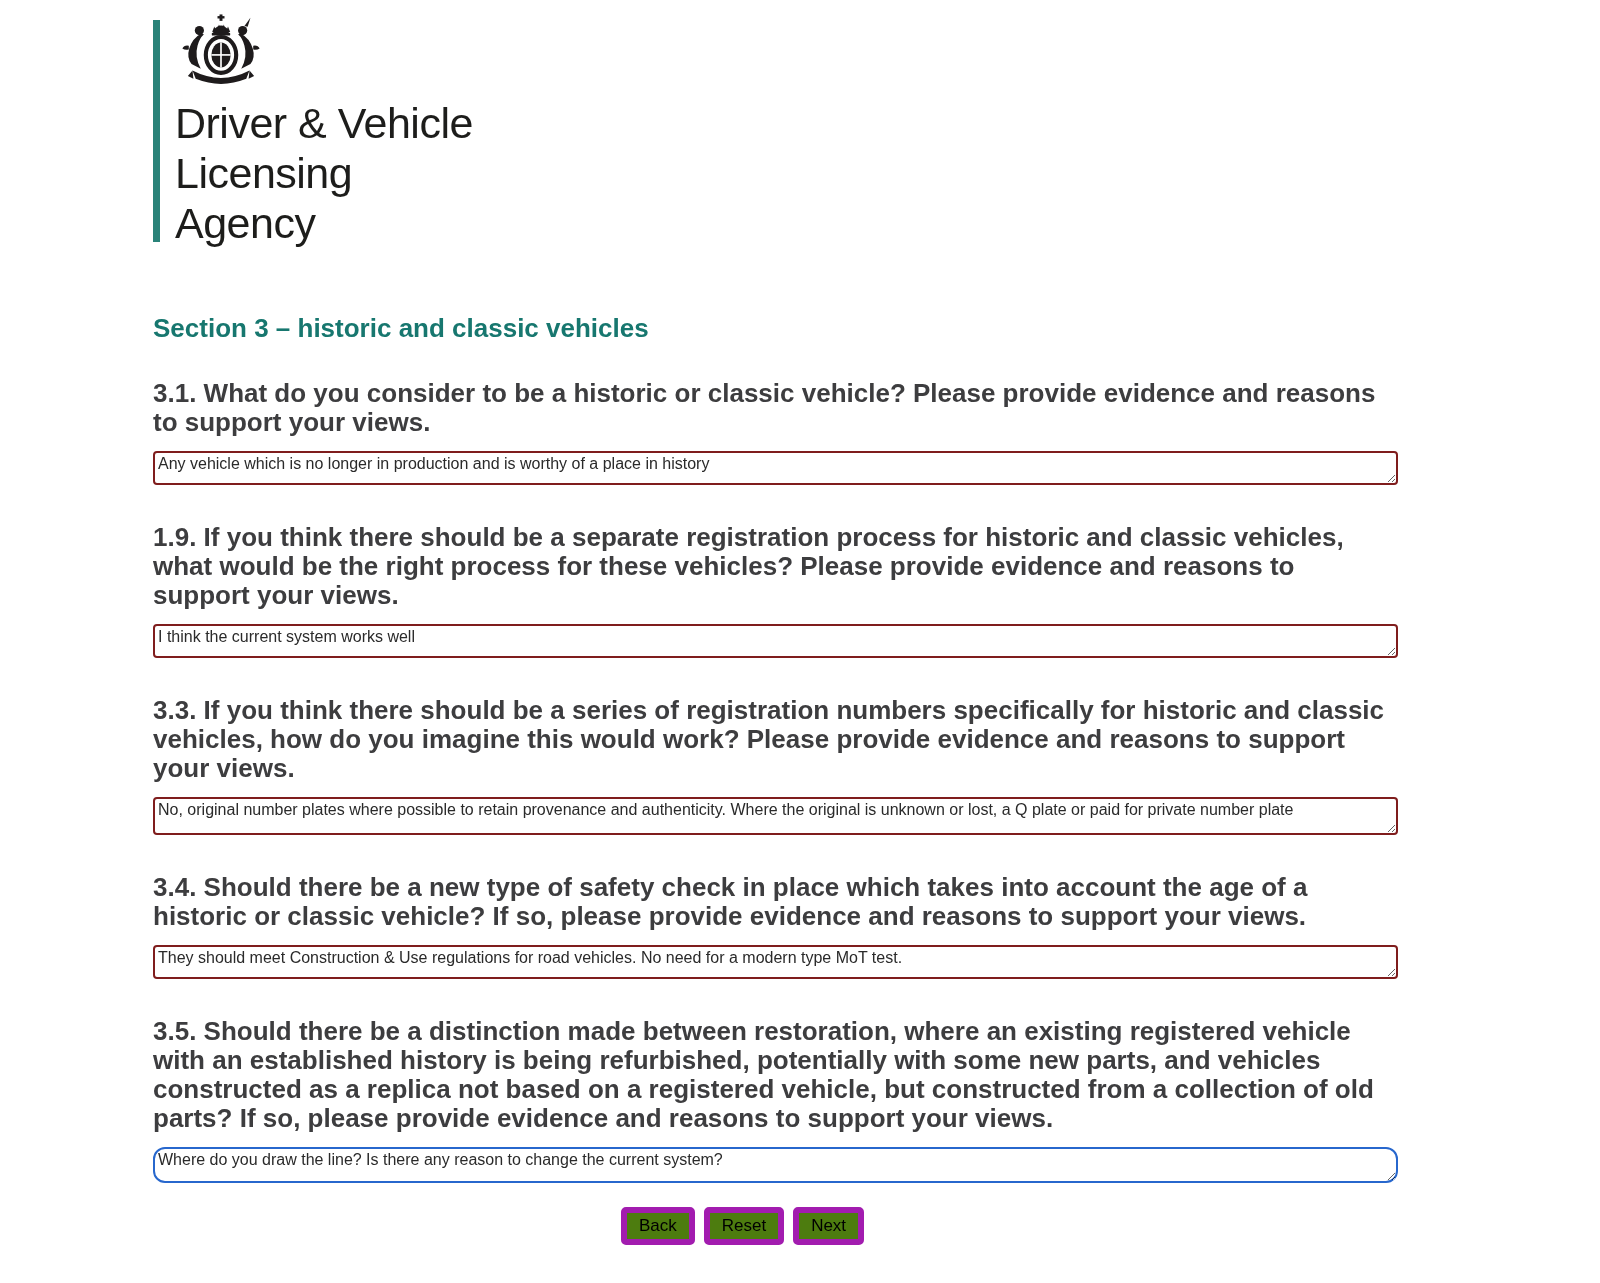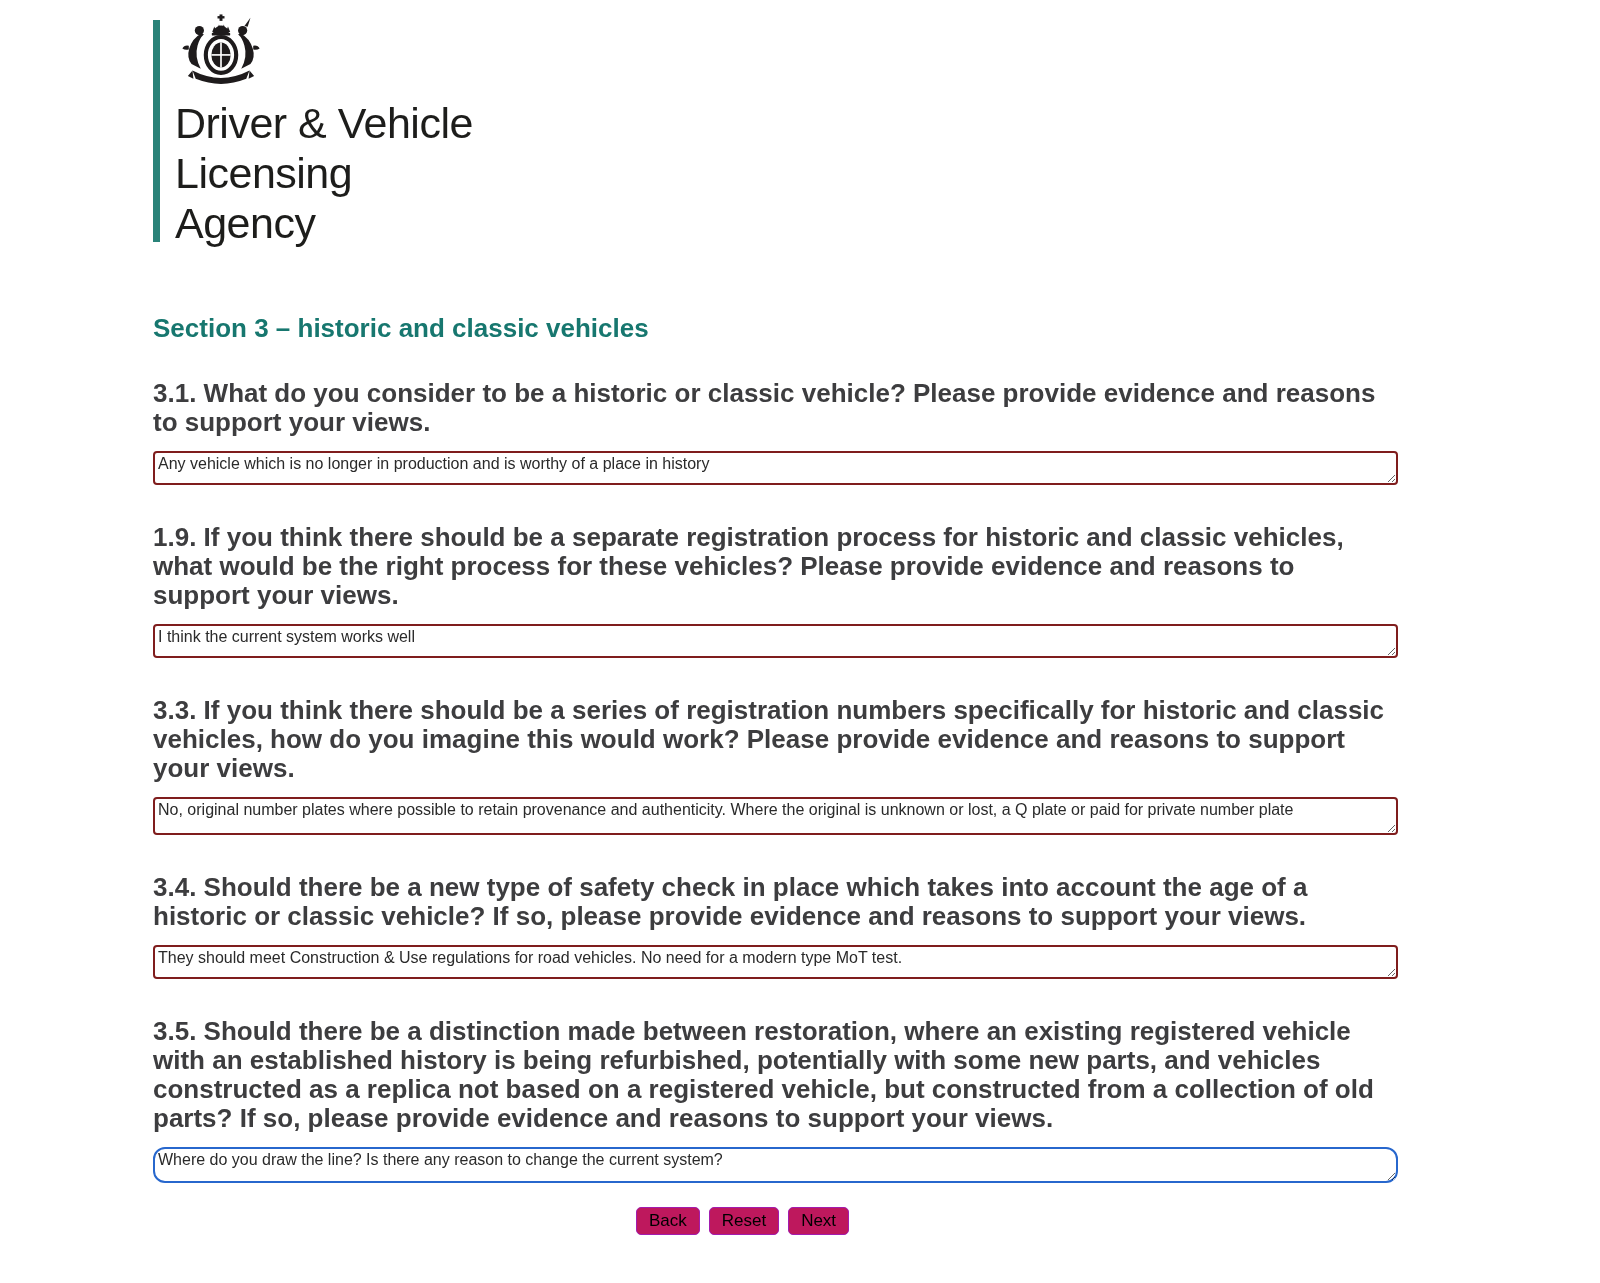--- a/index.html
+++ b/index.html
@@ -92,22 +92,22 @@
     gap: 9px;
     margin-top: 24px;
     width: 1245px;
     padding-right: 66px;
     box-sizing: border-box;
   }
   .btn {
     font-family: "Liberation Sans", sans-serif;
     font-size: 17px;
     color: #000000;
-    background: #be185d;
-    border: 1px solid #a21caf;
+    background: #4d7c0f;
+    border: 6px solid #a21caf;
     border-radius: 5px;
     padding: 3px 12px;
     cursor: pointer;
   }
 </style>
 </head>
 <body>
 
 <div class="page">
   <div class="content">

